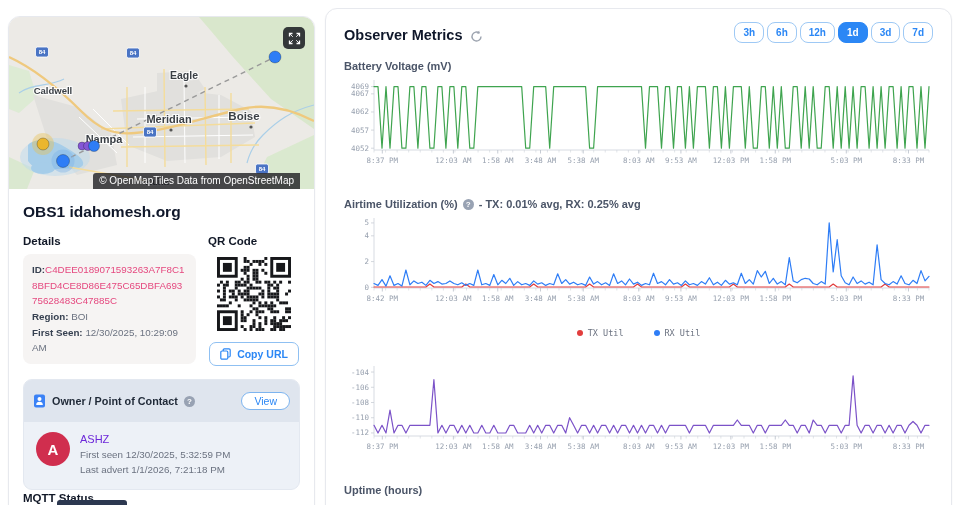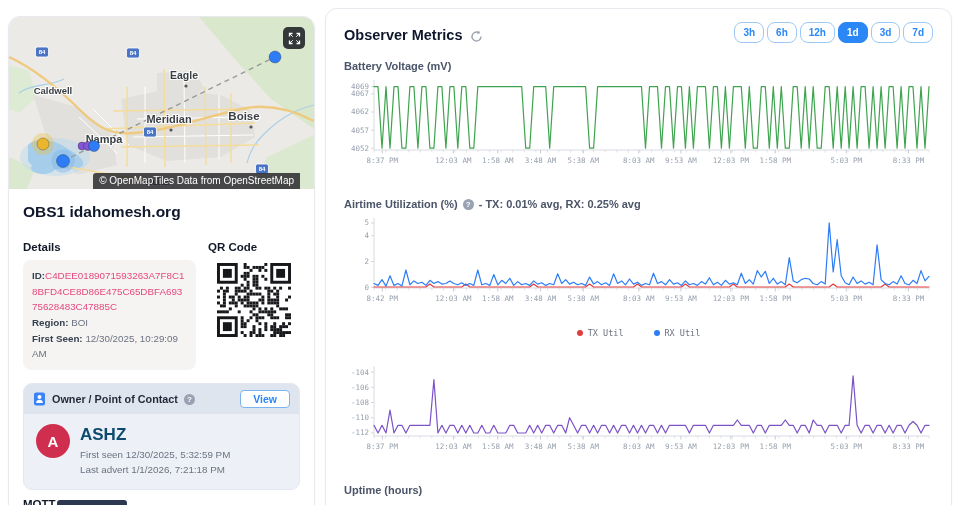--- a/index.html
+++ b/index.html
@@ -16,43 +16,43 @@
   .map-expand{position:absolute;top:10px;right:9px;width:22px;height:22px;background:rgba(22,25,30,.85);
               border:none;border-radius:5px;display:flex;align-items:center;justify-content:center;cursor:pointer;padding:0}
   .map-attrib{position:absolute;bottom:0;right:14px;background:rgba(24,24,28,.78);color:#fff;
               font-size:10px;padding:2px 6px 3px;border-top-left-radius:3px;cursor:pointer}
   .city{fill:#3a3f45;paint-order:stroke;stroke:#ffffff;stroke-width:2.2px;stroke-opacity:.85;font-weight:bold}
   .shield-txt{fill:#fff;font-size:6px;font-weight:bold;text-anchor:middle}
 
   
   .left-body{padding:11px 14px 14px}
   h1.title{font-size:15.5px;margin:3px 0 12px;color:#0f172a}
-  h2.sec{font-size:11.5px;font-weight:bold;margin:8px 0 7px;color:#111827}
+  h2.sec{font-size:11.5px;font-weight:bold;margin:2px 0 7px;color:#111827}
   .cols{display:flex;gap:12px;align-items:flex-start}
   .col-d{flex:1;min-width:0}
   .col-q{width:92px;flex:none}
   .details-box{background:#f6f4f3;border-radius:8px;padding:8px 9px;font-size:9.8px;color:#6b7280;line-height:1.6}
   .details-box b,.kv b{color:#374151;font-weight:bold}
   .id-val{color:#e5487f;word-break:break-all}
   .qr-wrap{display:flex;flex-direction:column;align-items:center}
   .qr-box{width:74px;height:74px;margin:3px 0 11px}
   .copy-btn{display:flex;align-items:center;gap:6px;justify-content:center;width:90px;height:24px;background:#fff;
             border:1.5px solid #8fc0f2;border-radius:7px;color:#2b87f5;font-weight:bold;font-size:10.5px;cursor:pointer;
             font-family:"Liberation Sans",sans-serif}
   .owner-card{margin-top:13px;background:#edf1f7;border-radius:9px;overflow:hidden;border:1px solid #e3e8f0}
-  .owner-head{display:flex;align-items:center;gap:6px;background:#dfe5ee;padding:6px 9px}
+  .owner-head{display:flex;align-items:center;gap:6px;background:#dfe5ee;padding:12px 9px}
   .owner-head .lbl{font-size:10.8px;font-weight:bold;color:#1f2937}
   .help{width:11px;height:11px;border-radius:50%;background:#98a2b3;color:#fff;font-size:8px;line-height:11px;
         display:inline-block;text-align:center;font-weight:bold;flex:none;cursor:pointer}
-  .view-btn{margin-left:auto;background:#fff;border:1.5px solid #7db4ef;border-radius:4px;color:#2b87f5;
-            font-weight:bold;font-size:10.5px;padding:2px 12px;cursor:pointer;font-family:"Liberation Sans",sans-serif}
+  .view-btn{margin-left:auto;background:#fff;border:1.5px solid #7db4ef;border-radius:9px;color:#2b87f5;
+            font-weight:normal;font-size:10.5px;padding:2px 12px;cursor:pointer;font-family:"Liberation Sans",sans-serif}
   .owner-body{display:flex;gap:10px;padding:10px 12px 12px;align-items:flex-start}
   .avatar{width:34px;height:34px;border-radius:50%;background:#d02e4e;color:#fff;font-weight:bold;font-size:15px;
           display:flex;align-items:center;justify-content:center;flex:none}
-  .owner-name{font-size:17px;font-weight:bold;color:#0c4a6e;margin:1px 0 3px}
+  .owner-name{font-size:11px;font-weight:normal;color:#6d28d9;margin:1px 0 3px}
   .owner-line{font-size:9.8px;color:#6b7280;line-height:1.5}
   .mqtt-h{margin-top:15px}
 
   
   .metrics-head{display:flex;align-items:flex-end}
   .metrics-title{font-size:14.5px;font-weight:bold;color:#0f172a}
   .refresh{margin-left:8px;display:inline-flex;cursor:pointer}
   .ranges{margin-left:auto;display:flex;gap:3px}
   .range-btn{min-width:28px;height:21px;padding:0 8px;font-size:10px;font-weight:bold;color:#2b87f5;background:#fff;
              border:1px solid #9ec9f5;border-radius:8px;cursor:pointer;font-family:"Liberation Sans",sans-serif}
@@ -379,20 +379,27 @@
               <rect x="0" y="0" width="21" height="21" fill="#17181b"></rect>
               <rect x="3" y="3" width="15" height="15" fill="#fff"></rect>
               <rect x="6" y="6" width="9" height="9" fill="#17181b"></rect>
               <rect x="54" y="0" width="21" height="21" fill="#17181b"></rect>
               <rect x="57" y="3" width="15" height="15" fill="#fff"></rect>
               <rect x="60" y="6" width="9" height="9" fill="#17181b"></rect>
               <rect x="0" y="54" width="21" height="21" fill="#17181b"></rect>
               <rect x="3" y="57" width="15" height="15" fill="#fff"></rect>
               <rect x="6" y="60" width="9" height="9" fill="#17181b"></rect>
             </svg>
+          <button class="copy-btn">
+            <svg width="11" height="12" viewBox="0 0 11 12">
+              <rect x="3.2" y="0.8" width="7" height="8.2" rx="1.2" fill="none" stroke="#2b87f5" stroke-width="1.2"></rect>
+              <rect x="0.8" y="3" width="7" height="8.2" rx="1.2" fill="#fff" stroke="#2b87f5" stroke-width="1.2"></rect>
+            </svg>
+            <span>Copy URL</span>
+          </button>
         </div>
       </div>
     </div>
 
     <div class="owner-card">
       <div class="owner-head">
         <svg width="13" height="14" viewBox="0 0 13 14">
           <rect x="1" y="0.5" width="11" height="13" rx="2" fill="#3b82f6"></rect>
           <circle cx="6.5" cy="5" r="2" fill="#fff"></circle>
           <path d="M3.2,11 a3.3,3.3 0 0 1 6.6,0 Z" fill="#fff"></path>

